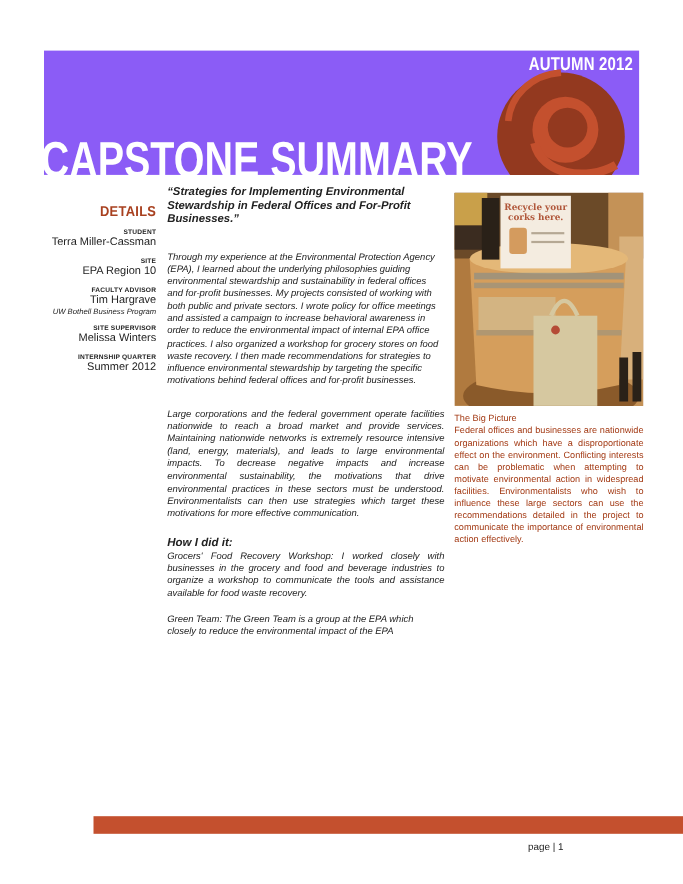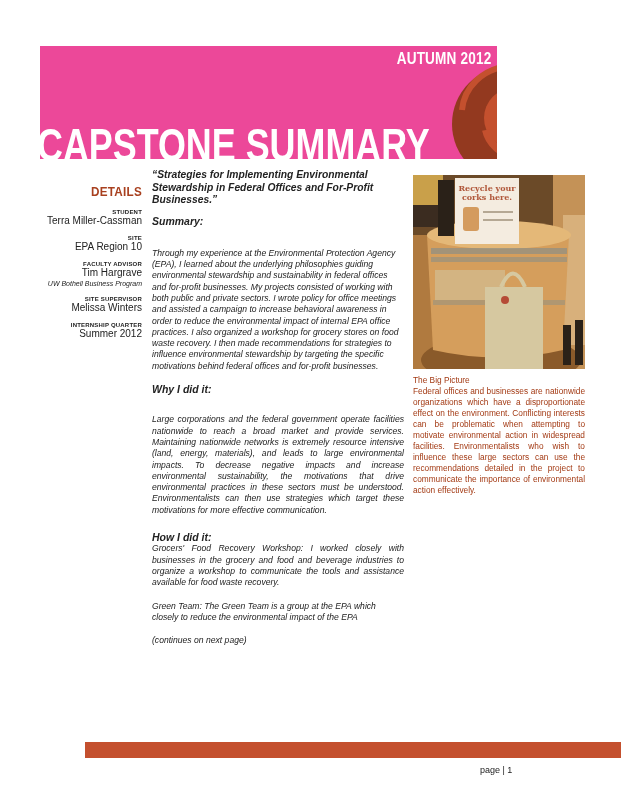--- a/index.html
+++ b/index.html
@@ -1,21 +1,21 @@
 <!DOCTYPE html>
 <html><head>
 <meta charset="utf-8">
 <style>
   html, body { margin: 0; padding: 0; background: #ffffff; }
   body { width: 621px; height: 804px; position: relative; overflow: hidden;
          font-family: "Liberation Sans", sans-serif; color: #1a1a1a; }
 
   
-  .banner { position: absolute; left: 40px; top: 46px; width: 457px; height: 113px;
-            background: #ec4899; overflow: hidden; }
+  .banner { position: absolute; left: 40px; top: 46px; width: 541px; height: 113px;
+            background: #8b5cf6; overflow: hidden; }
   .banner .season { position: absolute; right: 6px; top: 3px; color: #ffffff;
             font-family: "Liberation Sans", sans-serif; font-weight: bold; font-size: 17px;
             letter-spacing: 0.2px; transform: scaleX(0.8); transform-origin: right top; }
   .banner .title { position: absolute; left: -3px; bottom: -9px; color: #ffffff;
             font-family: "Liberation Sans", sans-serif; font-weight: bold; font-size: 46px;
             letter-spacing: 0px; transform: scaleX(0.78); transform-origin: left bottom;
             white-space: nowrap; line-height: 1; }
   .banner .logo { position: absolute; left: 402px; top: 12px; width: 140px; height: 110px; }
 
   
@@ -73,28 +73,25 @@
 
   <div class="lbl">SITE SUPERVISOR</div>
   <div class="val">Melissa Winters</div>
 
   <div class="lbl">INTERNSHIP QUARTER</div>
   <div class="val">Summer 2012</div>
 </div>
 
 <div class="main">
   <p class="project-title">“Strategies for Implementing Environmental Stewardship in Federal Offices and For-Profit Businesses.”</p>
-  <h3 style="margin-top:9px">Summary:</h3>
   <p style="margin-top:21px">Through my experience at the Environmental Protection Agency (EPA), I learned about the underlying philosophies guiding environmental stewardship and sustainability in federal offices and for-profit businesses. My projects consisted of working with both public and private sectors. I wrote policy for office meetings and assisted a campaign to increase behavioral awareness in order to reduce the environmental impact of internal EPA office practices. I also organized a workshop for grocery stores on food waste recovery. I then made recommendations for strategies to influence environmental stewardship by targeting the specific motivations behind federal offices and for-profit businesses.</p>
-  <h3 style="margin-top:12px">Why I did it:</h3>
   <p class="justify" style="margin-top:19px">Large corporations and the federal government operate facilities nationwide to reach a broad market and provide services. Maintaining nationwide networks is extremely resource intensive (land, energy, materials), and leads to large environmental impacts. To decrease negative impacts and increase environmental sustainability, the motivations that drive environmental practices in these sectors must be understood. Environmentalists can then use strategies which target these motivations for more effective communication.</p>
   <h3 style="margin-top:16px">How I did it:</h3>
   <p class="justify" style="">Grocers' Food Recovery Workshop: I worked closely with businesses in the grocery and food and beverage industries to organize a workshop to communicate the tools and assistance available for food waste recovery.</p>
   <p style="margin-top:12px">Green Team: The Green Team is a group at the EPA which closely to reduce the environmental impact of the EPA</p>
-  <p style="margin-top:12px">(continues on next page)</p>
 </div>
 
 <div class="photo">
   <svg width="172" height="194" viewBox="0 0 172 194">
     <rect x="0" y="0" width="172" height="194" fill="#b07a3f"></rect>
     <rect x="0" y="0" width="172" height="60" fill="#6b4a28"></rect>
     <rect x="0" y="0" width="30" height="30" fill="#c9a04a"></rect>
     <rect x="0" y="30" width="30" height="22" fill="#3b2c20"></rect>
     <rect x="140" y="0" width="32" height="194" fill="#c49257"></rect>
     <rect x="150" y="40" width="22" height="130" fill="#d8b07b"></rect>

